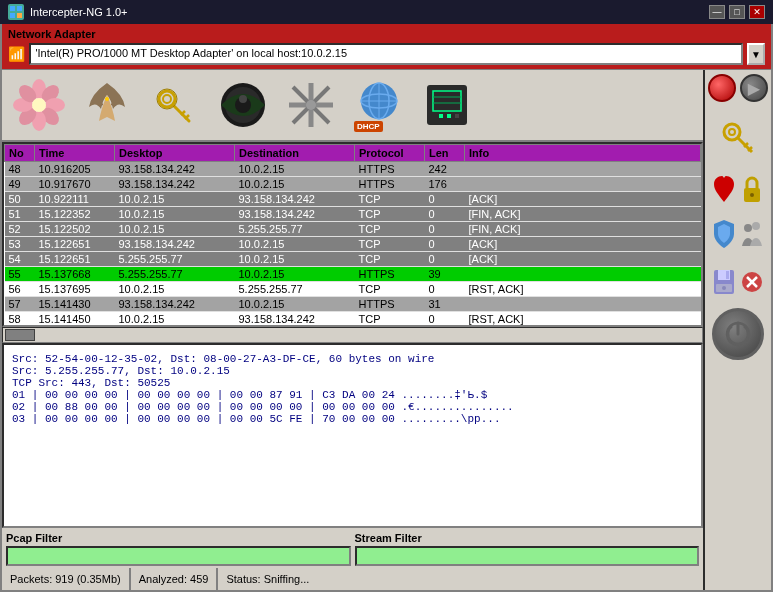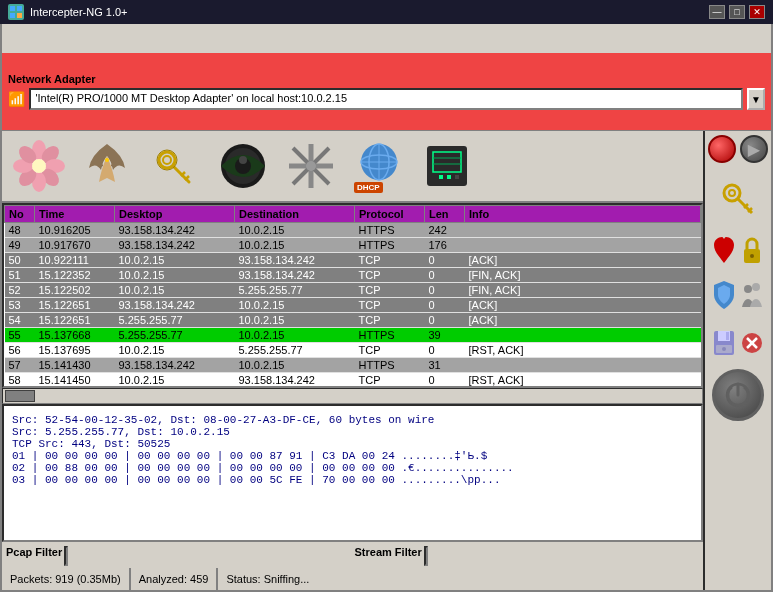--- a/index.html
+++ b/index.html
@@ -60,24 +60,23 @@
       background: #d4d0c8;
       border: 2px solid #808080;
       border-top: none;
       height: calc(100% - 24px);
       display: flex;
       flex-direction: column;
     }
 
     
     #network-adapter {
-      background: #ef4444;
-      padding: 20px 6px;
+      background: #b91c1c;
+      padding: 4px 6px;
       border-bottom: 1px solid #808080;
-      margin-top: 29px;
     }
     #adapter-label {
       font-size: 11px;
       margin-bottom: 3px;
       font-weight: bold;
     }
     #adapter-select-row {
       display: flex;
       align-items: center;
       gap: 4px;
@@ -203,21 +202,21 @@
     
     #filters-row {
       display: flex;
       gap: 4px;
       padding: 4px 4px 2px 4px;
       background: #d4d0c8;
     }
     .filter-group {
       flex: 1;
       display: flex;
-      flex-direction: row;
+      flex-direction: column;
       gap: 2px;
     }
     .filter-label {
       font-size: 11px;
       font-weight: bold;
     }
     .filter-input {
       height: 20px;
       background: #90ee90;
       border: 2px inset #808080;

